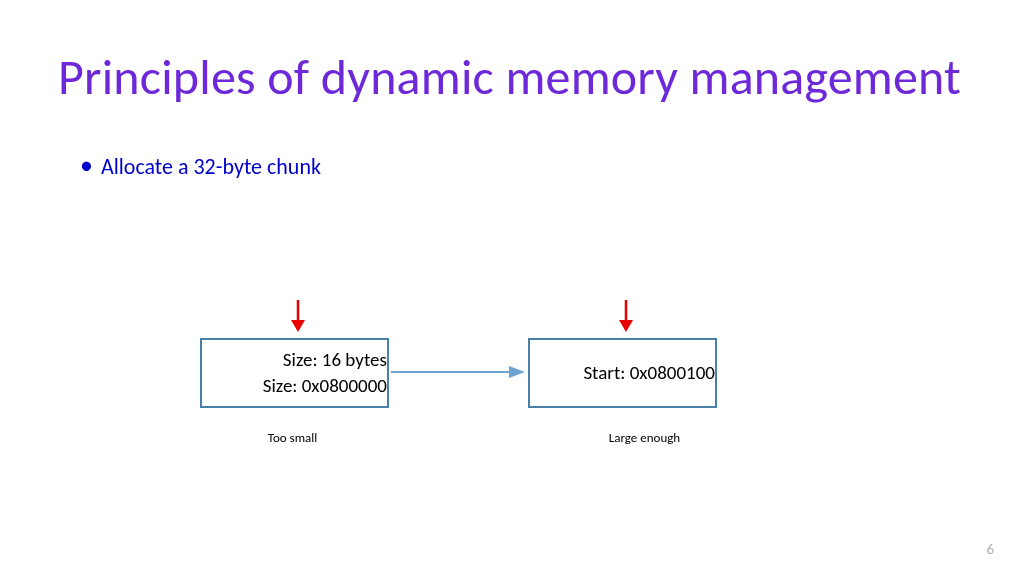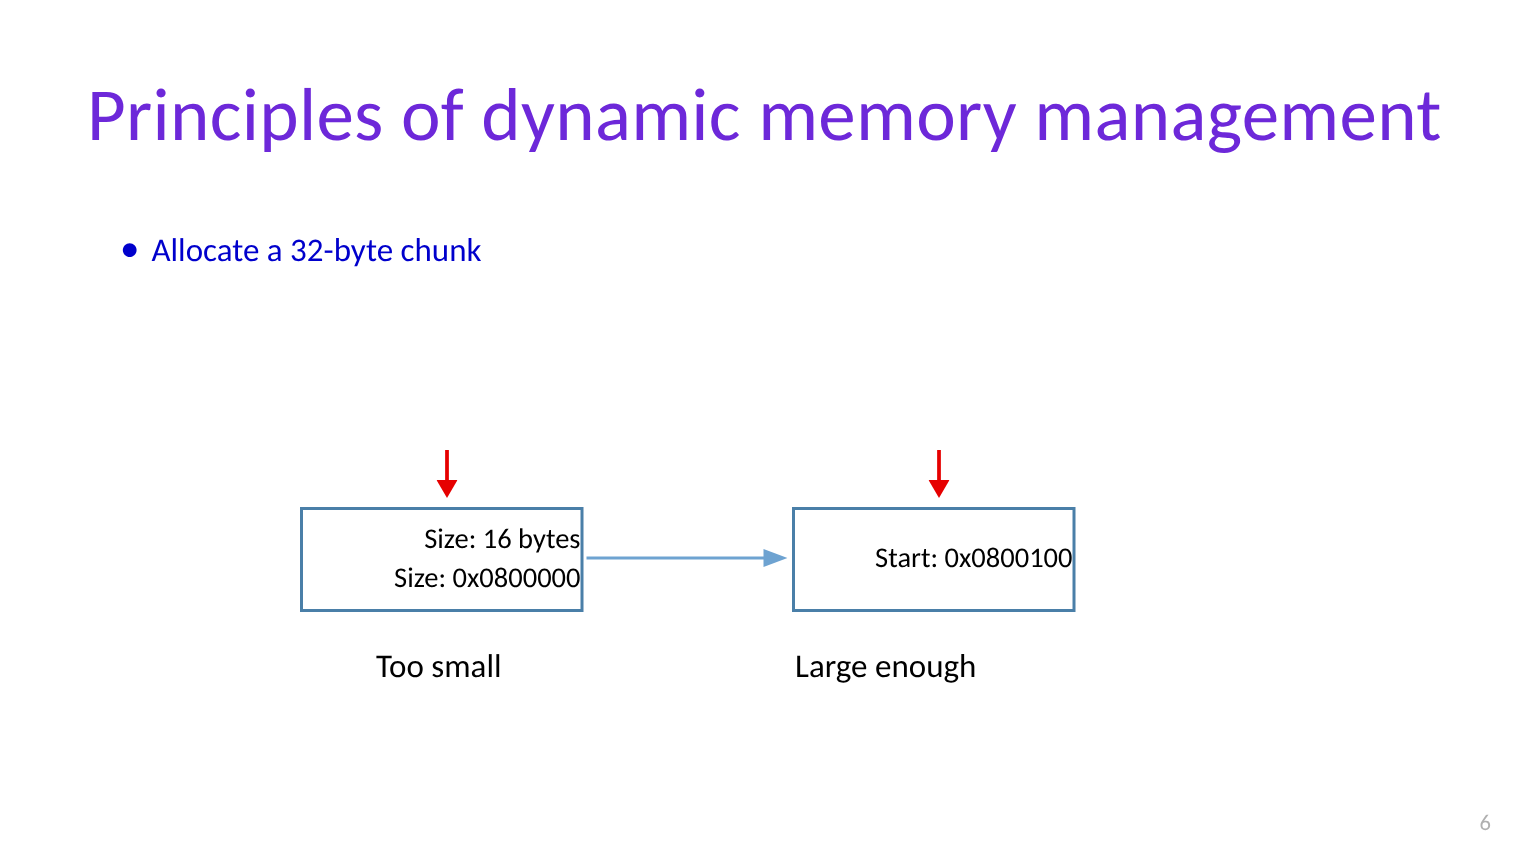--- a/index.html
+++ b/index.html
@@ -52,27 +52,27 @@
     display: flex;
     flex-direction: column;
     justify-content: center;
     align-items: flex-end;
   }
   .node-left  { left: 200px; top: 338px; }
   .node-right { left: 528px; top: 338px; }
 
   .caption {
     position: absolute;
-    font-size: 22px;
+    font-size: 13px;
     color: #000000;
     text-align: center;
     width: 185px;
   }
   .cap-left  { left: 200px; top: 430px; }
-  .cap-right { left: 498px; top: 430px; }
+  .cap-right { left: 552px; top: 430px; }
 
   .page-num {
     position: absolute;
     right: 30px;
     bottom: 18px;
     font-size: 15px;
     color: #b0b0b0;
   }
 
   

